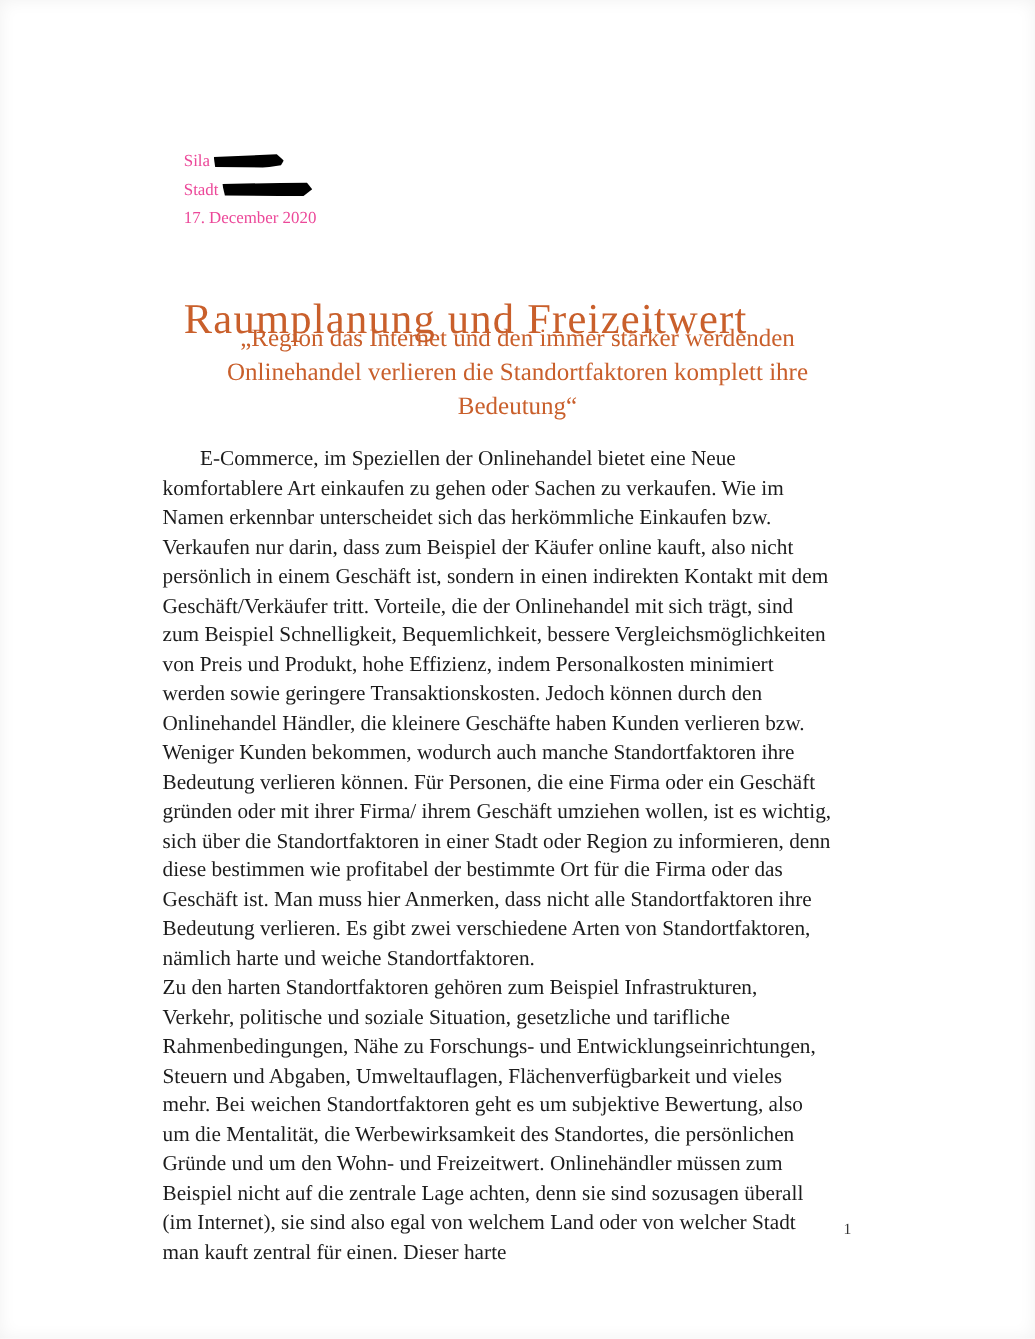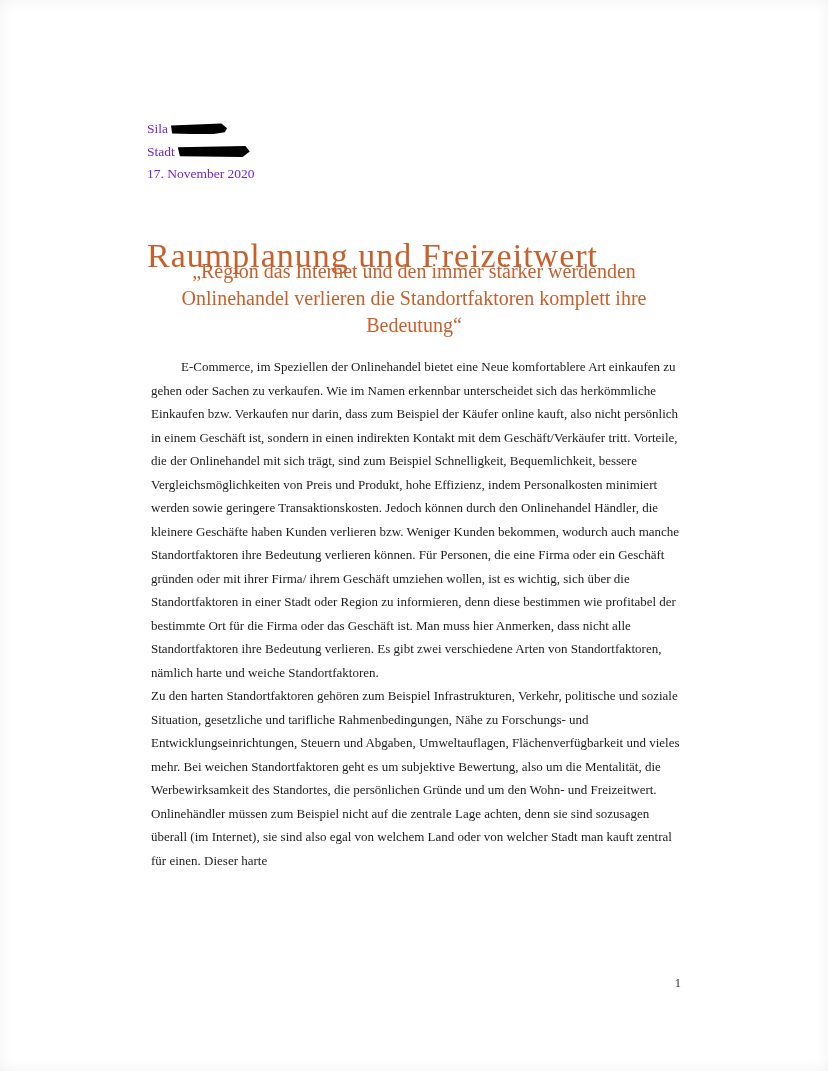--- a/index.html
+++ b/index.html
@@ -17,21 +17,21 @@
     font-family: "Liberation Serif", "DejaVu Serif", serif;
     color: #1c1c1c;
     overflow: hidden;
   }
   .header-block {
     position: absolute;
     left: 147px;
     top: 118px;
     font-size: 13.5px;
     line-height: 22.5px;
-    color: #6d28d9;
+    color: #ec4899;
   }
   .header-line { white-space: nowrap; }
   .redaction {
     display: inline-block;
     height: 11px;
     background: #000;
     vertical-align: middle;
     margin-left: 3px;
     position: relative;
     top: -1px;
@@ -60,24 +60,24 @@
     left: 154px;
     top: 258px;
     width: 520px;
     text-align: center;
     font-size: 20px;
     line-height: 27px;
     color: var(--accent, #c95f2b);
   }
   .body-block {
     position: absolute;
-    left: 151px;
+    left: 130px;
     top: 355px;
     width: 536px;
-    font-size: 13px;
+    font-size: 17px;
     line-height: 23.5px;
     text-align: left;
   }
   .body-block p {
     margin: 0;
   }
   .body-block p.indent-first {
     text-indent: 30px;
   }
   .page-number {
@@ -93,21 +93,21 @@
 
 <div class="page">
 
   <div class="header-block">
     <div class="header-line">
       <span>Sila</span><span class="redaction redaction-1"></span>
     </div>
     <div class="header-line">
       <span>Stadt</span><span class="redaction redaction-2"></span>
     </div>
-    <div class="header-line">17. November 2020</div>
+    <div class="header-line">17. December 2020</div>
   </div>
 
   <h1 class="doc-title">Raumplanung und Freizeitwert</h1>
 
   <div class="doc-subtitle">„Region das Internet und den immer stärker werdenden Onlinehandel verlieren die Standortfaktoren komplett ihre Bedeutung“</div>
 
   <div class="body-block">
     <p class="indent-first">E-Commerce, im Speziellen der Onlinehandel bietet eine Neue komfortablere Art einkaufen zu gehen oder Sachen zu verkaufen. Wie im Namen erkennbar unterscheidet sich das herkömmliche Einkaufen bzw. Verkaufen nur darin, dass zum Beispiel der Käufer online kauft, also nicht persönlich in einem Geschäft ist, sondern in einen indirekten Kontakt mit dem Geschäft/Verkäufer tritt. Vorteile, die der Onlinehandel mit sich trägt, sind zum Beispiel Schnelligkeit, Bequemlichkeit, bessere Vergleichsmöglichkeiten von Preis und Produkt, hohe Effizienz, indem Personalkosten minimiert werden sowie geringere Transaktionskosten. Jedoch können durch den Onlinehandel Händler, die kleinere Geschäfte haben Kunden verlieren bzw. Weniger Kunden bekommen, wodurch auch manche Standortfaktoren ihre Bedeutung verlieren können. Für Personen, die eine Firma oder ein Geschäft gründen oder mit ihrer Firma/ ihrem Geschäft umziehen wollen, ist es wichtig, sich über die Standortfaktoren in einer Stadt oder Region zu informieren, denn diese bestimmen wie profitabel der bestimmte Ort für die Firma oder das Geschäft ist. Man muss hier Anmerken, dass nicht alle Standortfaktoren ihre Bedeutung verlieren. Es gibt zwei verschiedene Arten von Standortfaktoren, nämlich harte und weiche Standortfaktoren.</p>
     <p>Zu den harten Standortfaktoren gehören zum Beispiel Infrastrukturen, Verkehr, politische und soziale Situation, gesetzliche und tarifliche Rahmenbedingungen, Nähe zu Forschungs- und Entwicklungseinrichtungen, Steuern und Abgaben, Umweltauflagen, Flächenverfügbarkeit und vieles mehr. Bei weichen Standortfaktoren geht es um subjektive Bewertung, also um die Mentalität, die Werbewirksamkeit des Standortes, die persönlichen Gründe und um den Wohn- und Freizeitwert. Onlinehändler müssen zum Beispiel nicht auf die zentrale Lage achten, denn sie sind sozusagen überall (im Internet), sie sind also egal von welchem Land oder von welcher Stadt man kauft zentral für einen. Dieser harte</p>
   </div>

